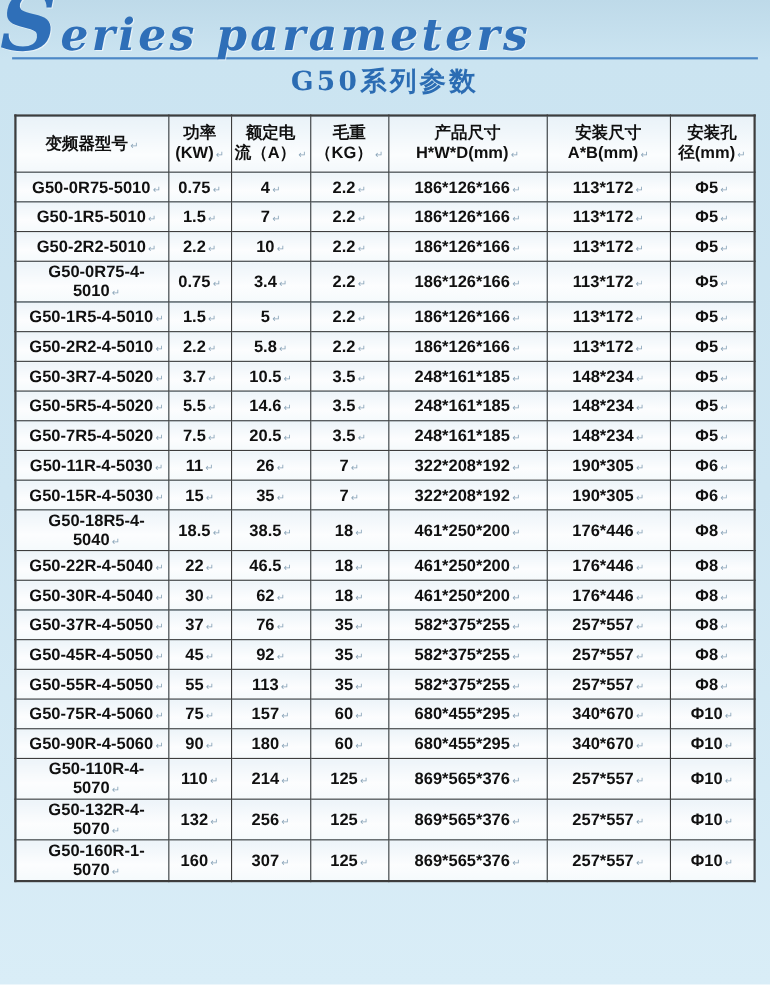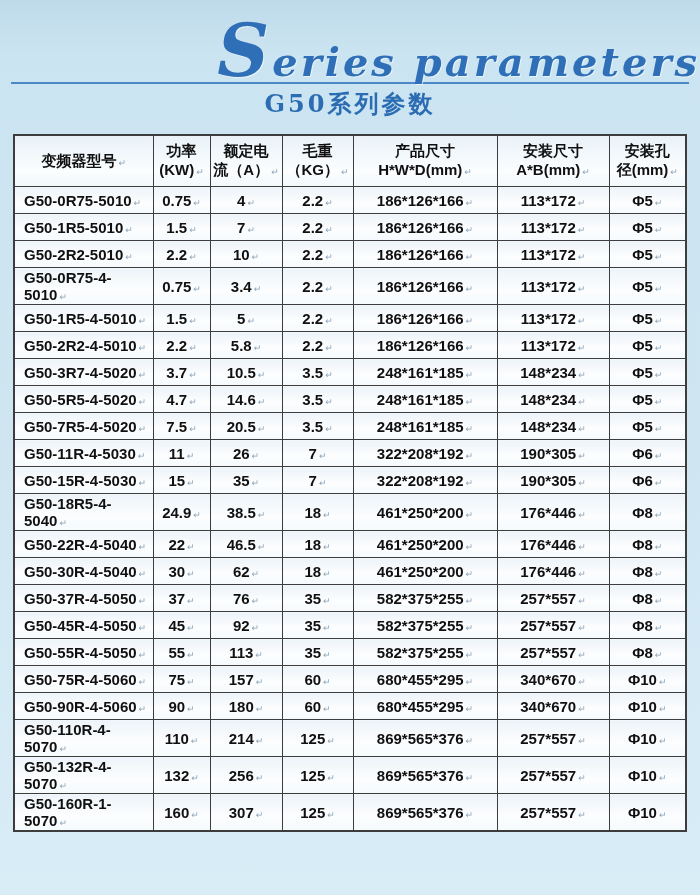--- a/index.html
+++ b/index.html
@@ -2,31 +2,29 @@
 <html><head>
 <meta charset="utf-8">
 <style>
   html,body{margin:0;padding:0;}
   .page{
     width:700px;height:895px;overflow:hidden;position:relative;
     background:linear-gradient(180deg,#bedae9 0%,#cbe4f1 6%,#cfe6f2 50%,#d9edf7 100%);
     font-family:"Liberation Sans",sans-serif;
   }
   .title-script{
-    padding-top:30px;
-    text-align:right;
+    text-align:left;
     font-family:"DejaVu Serif",serif;
     font-style:italic;
     font-weight:bold;
     font-size:40px;
     line-height:1.6;
     color:#2f6fb8;
     letter-spacing:3px;
     text-shadow:1px 1px 0 rgba(255,255,255,0.55);
-    margin-left:48px;
   }
   .title-script::first-letter{
     font-size:72px;
     line-height:0;
   }
   .title-rule{
     width:678px;height:2px;margin:-12px auto 0;
     background:#4d88c6;
   }
   .subtitle{
@@ -59,21 +57,21 @@
     line-height:1.25;
     background:linear-gradient(180deg,#e9f2f8 0%,#fbfdfe 70%,#f3f8fb 100%);
   }
   table.spec tbody td{
     height:24px;
     font-size:15px;
     text-align:center;
     background:linear-gradient(180deg,#edf4f9 0%,#fcfdfe 60%,#f5fafc 100%);
   }
   table.spec td.model{
-    text-align:left;
+    text-align:center;
     padding-left:9px;
   }
   table.spec tr.section-row td{
     height:24px;
     background:linear-gradient(180deg,#e4eff6 0%,#f4f9fc 100%);
   }
   .ct{white-space:pre-line;}
   .pmark{
     font-size:9px;
     font-weight:normal;
@@ -175,21 +173,21 @@
           <td class="model"><span class="ct">G50-3R7-4-5020</span><span class="pmark">↵</span></td>
           <td class="num"><span class="ct">3.7</span><span class="pmark">↵</span></td>
           <td class="num"><span class="ct">10.5</span><span class="pmark">↵</span></td>
           <td class="num"><span class="ct">3.5</span><span class="pmark">↵</span></td>
           <td class="num"><span class="ct">248*161*185</span><span class="pmark">↵</span></td>
           <td class="num"><span class="ct">148*234</span><span class="pmark">↵</span></td>
           <td class="num"><span class="ct">Φ5</span><span class="pmark">↵</span></td>
         </tr>
         <tr>
           <td class="model"><span class="ct">G50-5R5-4-5020</span><span class="pmark">↵</span></td>
-          <td class="num"><span class="ct">4.7</span><span class="pmark">↵</span></td>
+          <td class="num"><span class="ct">5.5</span><span class="pmark">↵</span></td>
           <td class="num"><span class="ct">14.6</span><span class="pmark">↵</span></td>
           <td class="num"><span class="ct">3.5</span><span class="pmark">↵</span></td>
           <td class="num"><span class="ct">248*161*185</span><span class="pmark">↵</span></td>
           <td class="num"><span class="ct">148*234</span><span class="pmark">↵</span></td>
           <td class="num"><span class="ct">Φ5</span><span class="pmark">↵</span></td>
         </tr>
         <tr>
           <td class="model"><span class="ct">G50-7R5-4-5020</span><span class="pmark">↵</span></td>
           <td class="num"><span class="ct">7.5</span><span class="pmark">↵</span></td>
           <td class="num"><span class="ct">20.5</span><span class="pmark">↵</span></td>
@@ -211,21 +209,21 @@
           <td class="model"><span class="ct">G50-15R-4-5030</span><span class="pmark">↵</span></td>
           <td class="num"><span class="ct">15</span><span class="pmark">↵</span></td>
           <td class="num"><span class="ct">35</span><span class="pmark">↵</span></td>
           <td class="num"><span class="ct">7</span><span class="pmark">↵</span></td>
           <td class="num"><span class="ct">322*208*192</span><span class="pmark">↵</span></td>
           <td class="num"><span class="ct">190*305</span><span class="pmark">↵</span></td>
           <td class="num"><span class="ct">Φ6</span><span class="pmark">↵</span></td>
         </tr>
         <tr>
           <td class="model"><span class="ct">G50-18R5-4-5040</span><span class="pmark">↵</span></td>
-          <td class="num"><span class="ct">24.9</span><span class="pmark">↵</span></td>
+          <td class="num"><span class="ct">18.5</span><span class="pmark">↵</span></td>
           <td class="num"><span class="ct">38.5</span><span class="pmark">↵</span></td>
           <td class="num"><span class="ct">18</span><span class="pmark">↵</span></td>
           <td class="num"><span class="ct">461*250*200</span><span class="pmark">↵</span></td>
           <td class="num"><span class="ct">176*446</span><span class="pmark">↵</span></td>
           <td class="num"><span class="ct">Φ8</span><span class="pmark">↵</span></td>
         </tr>
         <tr>
           <td class="model"><span class="ct">G50-22R-4-5040</span><span class="pmark">↵</span></td>
           <td class="num"><span class="ct">22</span><span class="pmark">↵</span></td>
           <td class="num"><span class="ct">46.5</span><span class="pmark">↵</span></td>

